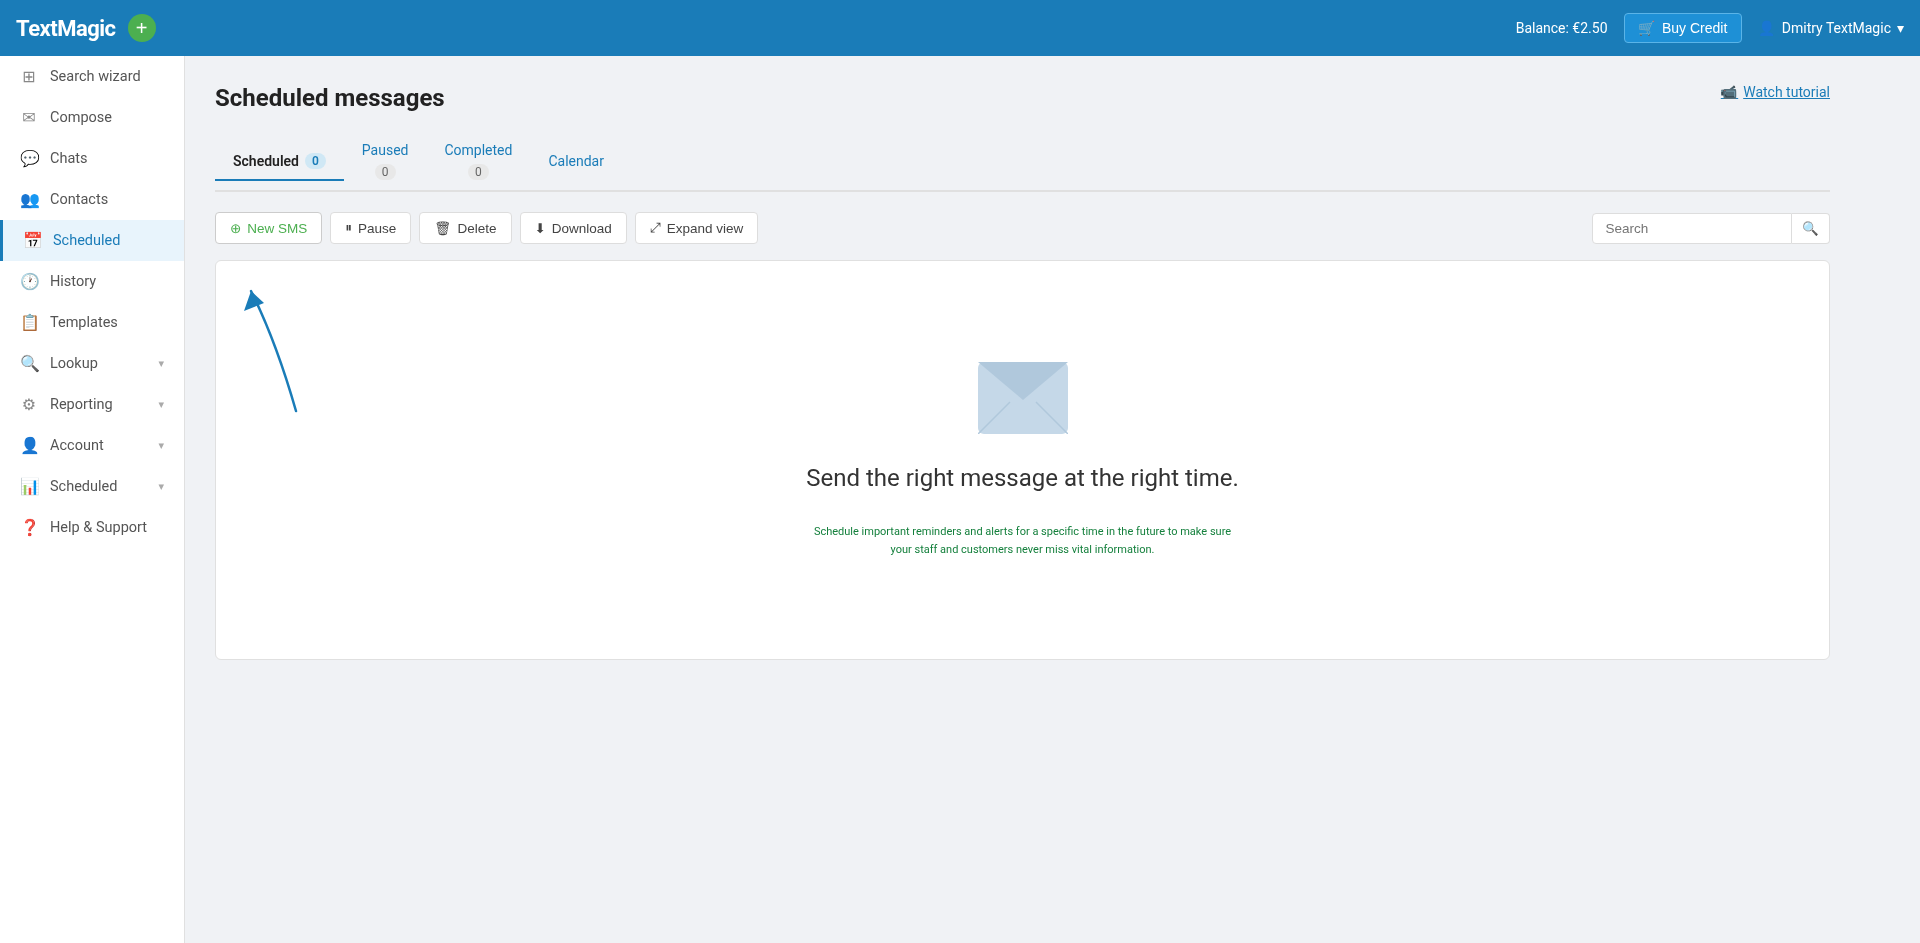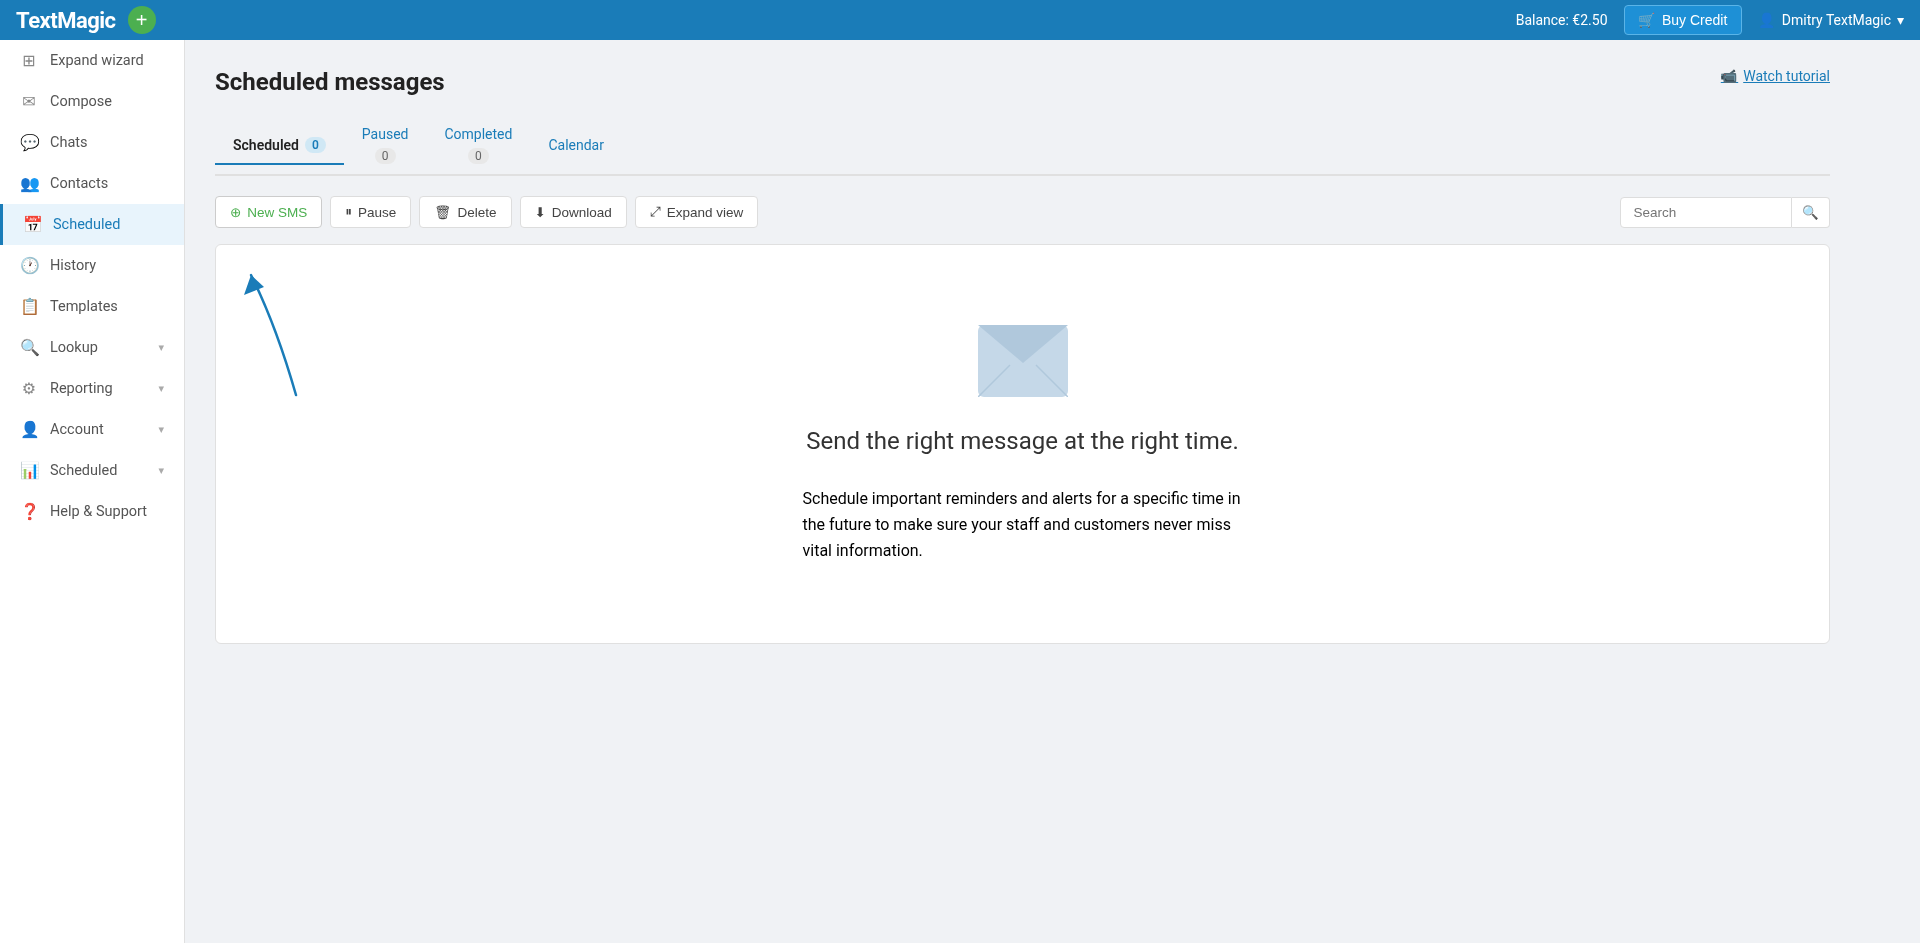--- a/index.html
+++ b/index.html
@@ -1,21 +1,21 @@
 <!DOCTYPE html>
 <html><head>
   <meta charset="utf-8">
   <style>
     * { box-sizing: border-box; margin: 0; padding: 0; }
     body { font-family: -apple-system, BlinkMacSystemFont, 'Segoe UI', Roboto, sans-serif; background: #f0f2f5; display: flex; flex-direction: column; height: 100vh; overflow: hidden; }
 
     
     .topnav {
       background: #1a7cb8;
-      height: 40px;
+      height: 56px;
       display: flex;
       align-items: center;
       padding: 0 16px;
       justify-content: space-between;
       flex-shrink: 0;
     }
     .topnav-left { display: flex; align-items: center; gap: 12px; }
     .logo-text { color: #fff; font-size: 22px; font-weight: 700; letter-spacing: -0.5px; }
     .add-btn {
       background: #4caf50;
@@ -126,21 +126,21 @@
       cursor: pointer;
     }
     .toolbar-btn.primary { color: #4caf50; border-color: #ccc; font-weight: 500; }
     .toolbar-search { margin-left: auto; display: flex; align-items: center; }
     .search-input {
       border: 1px solid #ddd;
       border-radius: 4px 0 0 4px;
       padding: 7px 12px;
       font-size: 13.5px;
       outline: none;
-      width: 172px;
+      width: 200px;
       background: #fff;
     }
     .search-btn {
       border: 1px solid #ddd;
       border-left: none;
       border-radius: 0 4px 4px 0;
       background: #fff;
       padding: 7px 10px;
       cursor: pointer;
       color: #666;
@@ -170,23 +170,23 @@
 
     .empty-title {
       font-size: 24px;
       font-weight: 400;
       color: #333;
       text-align: center;
       line-height: 1.4;
       margin-bottom: 28px;
     }
     .empty-desc {
-      font-size: 16px;
-      color: #000000;
-      text-align: left;
+      font-size: 11px;
+      color: #15803d;
+      text-align: center;
       max-width: 440px;
       line-height: 1.6;
     }
 
     
     .right-panel { width: 60px; background: #f0f2f5; flex-shrink: 0; }
   </style>
 </head>
 <body>
 
@@ -207,21 +207,21 @@
       <span>▾</span>
     </div>
   </div>
 </nav>
 
 <div class="layout">
 
   <aside class="sidebar">
   <div class="sidebar-item">
         <span class="sidebar-icon">⊞</span>
-        <span>Expand wizard</span>
+        <span>Search wizard</span>
       </div>
       <div class="sidebar-item">
         <span class="sidebar-icon">✉</span>
         <span>Compose</span>
       </div>
       <div class="sidebar-item">
         <span class="sidebar-icon">💬</span>
         <span>Chats</span>
       </div>
       <div class="sidebar-item">

